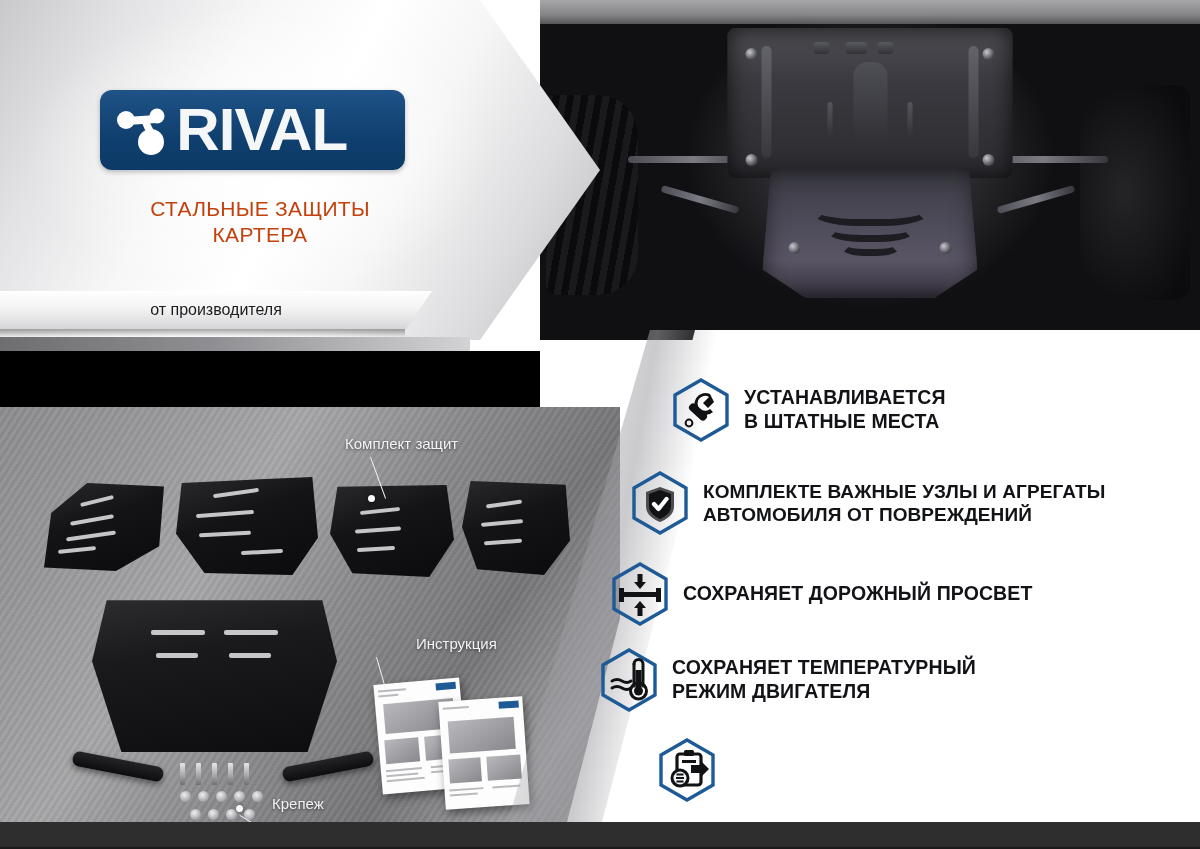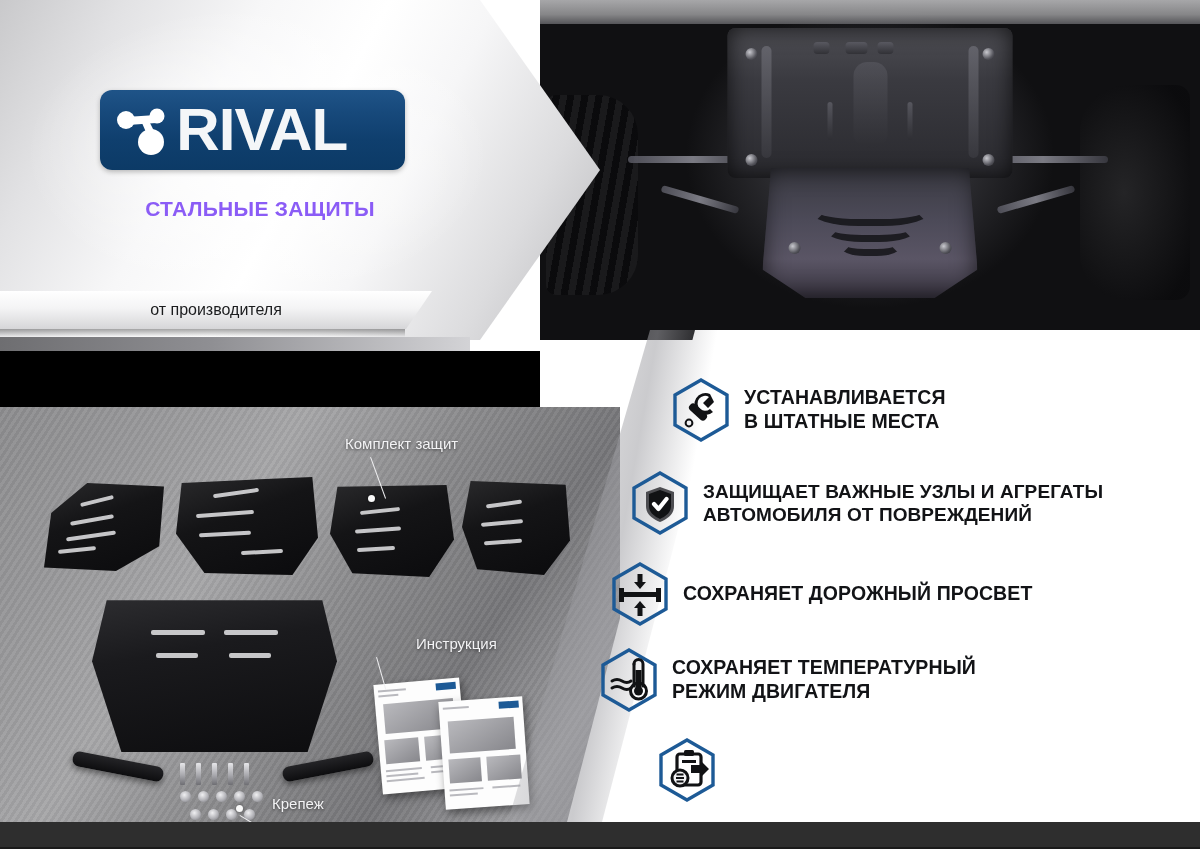--- a/index.html
+++ b/index.html
@@ -113,22 +113,22 @@
   }
   .logo-mark { position:relative; width:70px; height:58px; margin-left:12px; flex:none; }
   .logo-word {
     color:#f4f6f8; font-size:59px; font-weight:bold; letter-spacing:-1px;
     font-family:"Liberation Sans", sans-serif; line-height:1;
     margin-left:-4px; transform: scaleX(1.02);
   }
 
   .hdr-title {
     position:absolute; left:60px; top:196px; width:400px;
-    text-align:center; color:#8b5cf6;
-    font-size:21px; font-weight:bold; line-height:1.25; letter-spacing:.3px;
+    text-align:center; color:#c2410c;
+    font-size:21px; font-weight:normal; line-height:1.25; letter-spacing:.3px;
   }
 
   
   .mfr-strip {
     position:absolute; left:0; top:291px; width:432px; height:38px;
     background: linear-gradient(180deg,#ffffff 0%, #f4f4f5 45%, #d6d6d8 100%);
     clip-path: polygon(0 0, 100% 0, calc(100% - 26px) 100%, 0 100%);
     display:flex; align-items:center; justify-content:center;
     color:#1b1c1e; font-size:16px;
   }
@@ -278,20 +278,21 @@
           <circle cx="45" cy="15" r="7.5"></circle>
           <circle cx="39" cy="41" r="13"></circle>
         </g>
       </svg>
     </span>
     <span class="logo-word">RIVAL</span>
   </div>
 
   <div class="hdr-title">
     <div>СТАЛЬНЫЕ ЗАЩИТЫ</div>
+    <div>КАРТЕРА</div>
   </div>
 
   <div class="mfr-strip">
     <span>от производителя</span>
   </div>
   <div class="mfr-shadow"></div>
 
   <div class="band-grey"></div>
   <div class="band-black"></div>
 
@@ -409,21 +410,21 @@
 
   <div class="feat" style="left:631px; top:471px;">
     <span class="hexwrap">
       <svg viewBox="0 0 58 64" width="58" height="64">
         <polygon points="29,2 55,17 55,47 29,62 3,47 3,17" fill="none" stroke="#1d5a96" stroke-width="3.4"></polygon>
         <path d="M29 16 L43 21 V35 C43 44 36 48 29 51 C22 48 15 44 15 35 V21 Z" fill="#4c4c50"></path>
         <path d="M29 19 L40 23 V35 C40 42 34 45.5 29 48 C24 45.5 18 42 18 35 V23 Z" fill="#111214"></path>
         <path d="M23 33 l4.5 5 8-10" fill="none" stroke="#ffffff" stroke-width="4.2" stroke-linecap="round" stroke-linejoin="round"></path>
       </svg>
     </span>
-    <span class="feat-text sm">ЗАЩИЩАЕТ ВАЖНЫЕ УЗЛЫ И АГРЕГАТЫ
+    <span class="feat-text sm">КОМПЛЕКТЕ ВАЖНЫЕ УЗЛЫ И АГРЕГАТЫ
 АВТОМОБИЛЯ ОТ ПОВРЕЖДЕНИЙ</span>
   </div>
 
   <div class="feat" style="left:611px; top:562px;">
     <span class="hexwrap">
       <svg viewBox="0 0 58 64" width="58" height="64">
         <polygon points="29,2 55,17 55,47 29,62 3,47 3,17" fill="none" stroke="#1d5a96" stroke-width="3.4"></polygon>
         <g fill="#111214">
           <rect x="8" y="26" width="5" height="14"></rect>
           <rect x="45" y="26" width="5" height="14"></rect>

